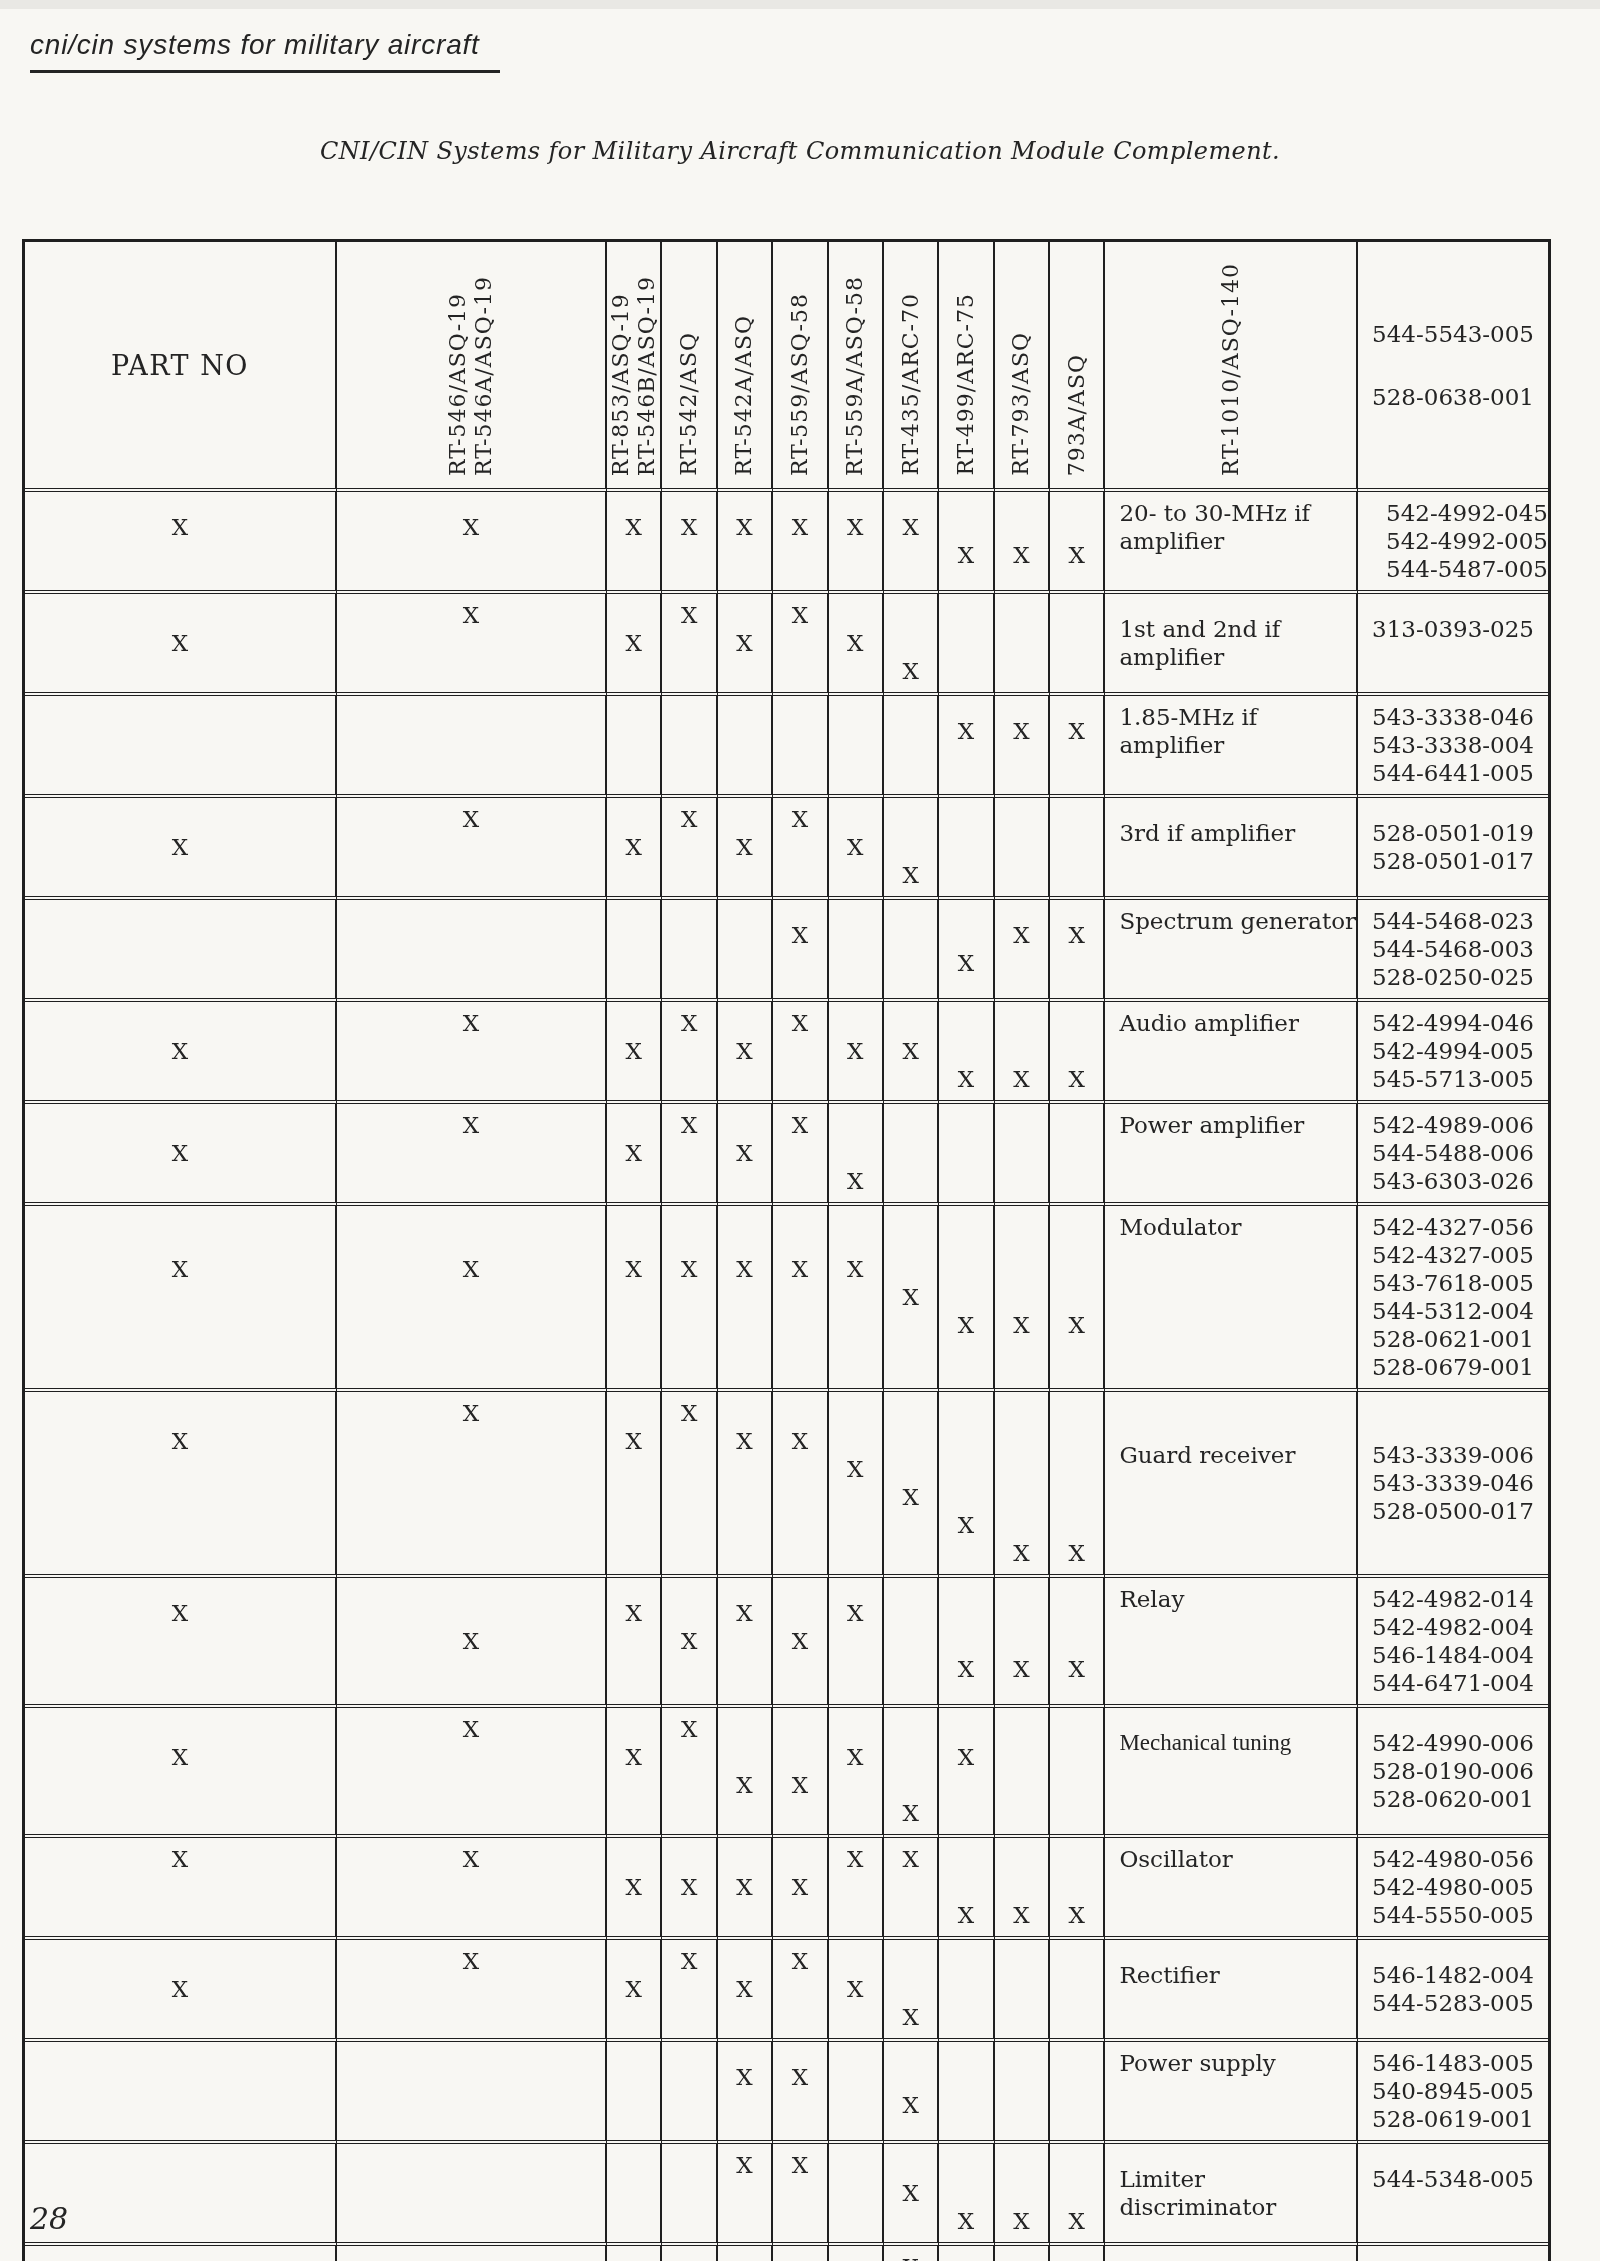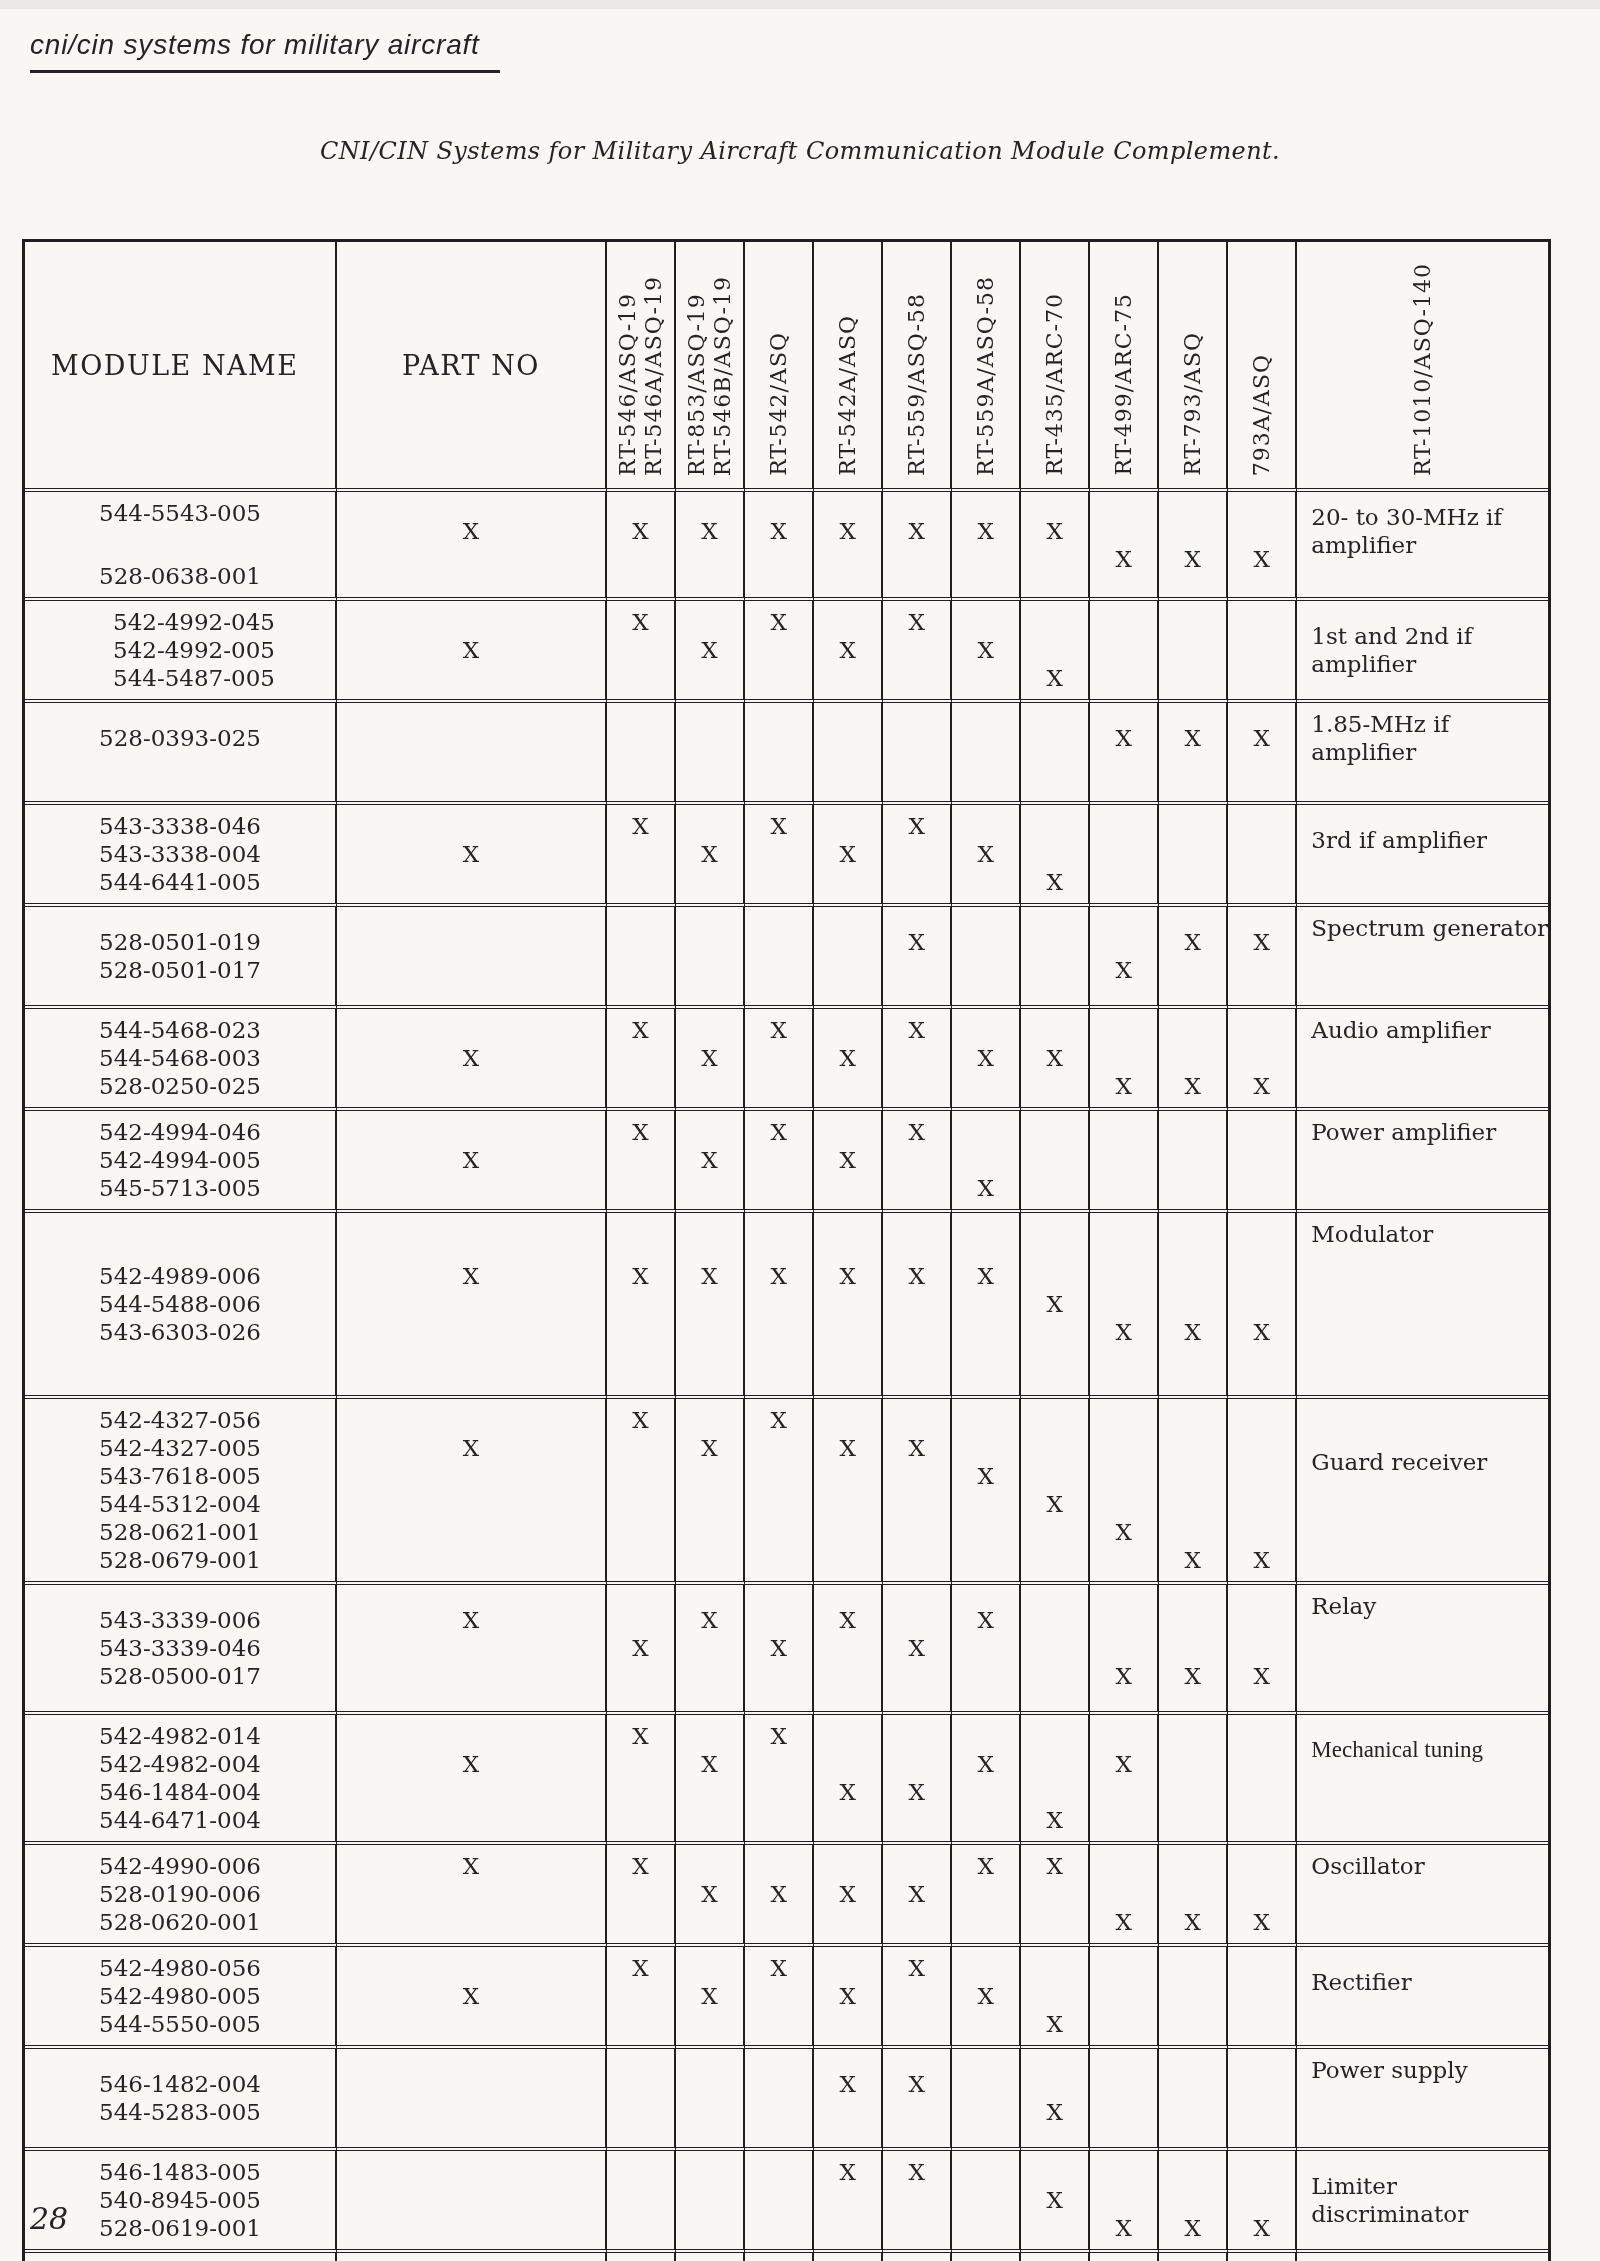--- a/index.html
+++ b/index.html
@@ -49,21 +49,20 @@
 </head>
 <body>
 
 <div class="page">
 
   <div class="running-head">cni/cin systems for military aircraft</div>
 
   <div class="caption">CNI/CIN Systems for Military Aircraft Communication Module Complement.</div>
 
   <div class="ctable">
-    <div class="cell th th-module">MODULE NAME</div>
     <div class="cell th th-part">PART NO</div>
 
   <div class="cell th th-radio">
         <span class="rot">RT-546/ASQ-19
 RT-546A/ASQ-19</span>
       </div>
       <div class="cell th th-radio">
         <span class="rot">RT-853/ASQ-19
 RT-546B/ASQ-19</span>
       </div>
@@ -205,21 +204,21 @@
       <div class="cell td td-mark" style="min-height: 100px;">
         <div class="line">&nbsp;</div>
         <div class="line">&nbsp;</div>
         <div class="line">&nbsp;</div>
       </div>
       <div class="cell td td-module" style="min-height: 72px;">
         <div class="line">1st and 2nd if</div>
         <div class="line">amplifier</div>
       </div>
       <div class="cell td td-part" style="min-height: 72px;">
-        <div class="line">528-0393-025</div>
+        <div class="line">313-0393-025</div>
         <div class="line">&nbsp;</div>
       </div>
       <div class="cell td td-mark" style="min-height: 72px;">
         <div class="line">&nbsp;</div>
         <div class="line">&nbsp;</div>
       </div>
       <div class="cell td td-mark" style="min-height: 72px;">
         <div class="line">&nbsp;</div>
         <div class="line">&nbsp;</div>
       </div>

